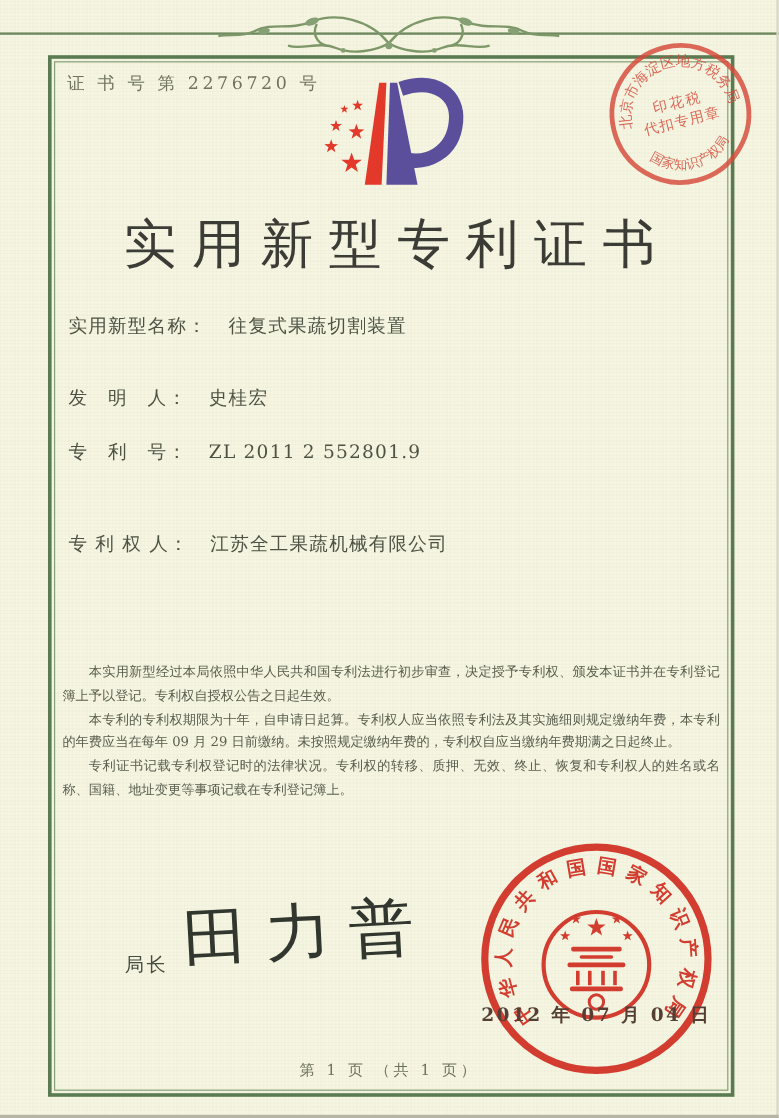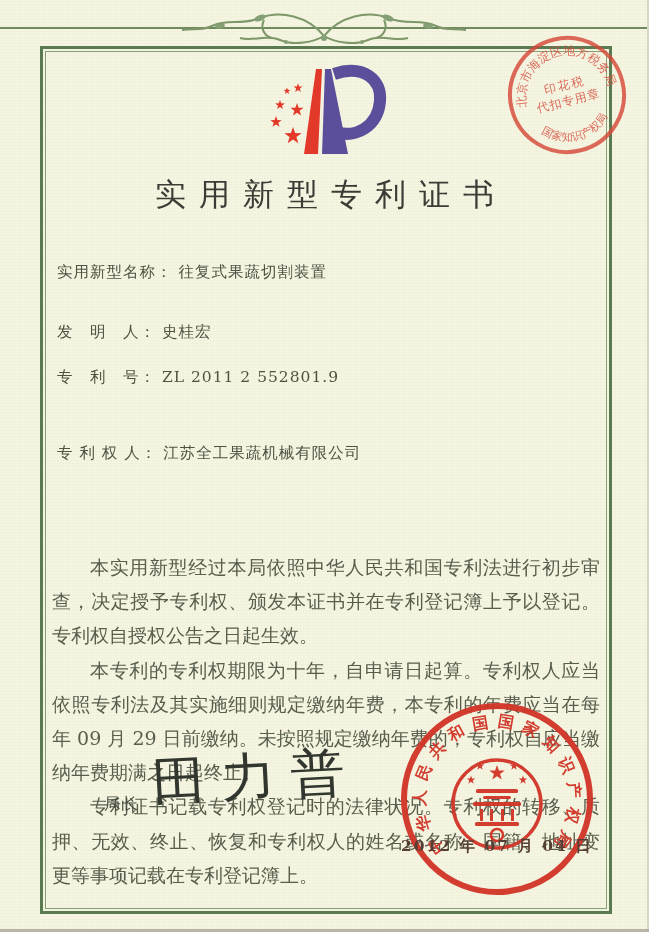--- a/index.html
+++ b/index.html
@@ -22,29 +22,29 @@
   .frame-outer{position:absolute;left:40px;top:46px;width:566px;height:862px;
     border:3px solid #5a7b51;}
   .frame-inner{position:absolute;inset:2px;border:1px solid #86a075;}
 
   .cert-no{position:absolute;left:56px;top:60px;font-size:14.5px;letter-spacing:3px;
     color:#6f745f;}
 
   .logo{position:absolute;left:246px;top:56px;width:164px;height:114px;}
 
   .title{position:absolute;left:0;top:174px;width:100%;margin:0;text-align:center;
-    font-size:31px;font-weight:normal;letter-spacing:13px;color:#3c3c36;text-indent:13px;}
+    font-size:44px;font-weight:normal;letter-spacing:13px;color:#3c3c36;text-indent:13px;}
 
   .field-row{position:absolute;left:57px;font-size:15.5px;color:#4d5243;letter-spacing:1px;
     white-space:nowrap;}
-  .f-label{margin-right:6px;}
+  .f-label{margin-right:18px;}
   .row-0{top:262px}.row-1{top:322px}.row-2{top:367px}.row-3{top:422px}
   .row-4{top:443px}.row-5{top:512px}
 
-  .paras{position:absolute;left:52px;top:550px;width:548px;font-size:19px;
+  .paras{position:absolute;left:52px;top:550px;width:548px;font-size:11px;
     line-height:1.8;color:#585d4d;text-align:justify;}
   .paras p{margin:0;text-indent:2em;}
 
   .director{position:absolute;left:104px;top:794px;font-size:16px;color:#474c40;
     letter-spacing:2px;}
   .sig-name{position:absolute;left:152px;top:748px;font-size:52px;color:#31362e;
     letter-spacing:14px;transform:rotate(-3deg) scaleX(1.05);transform-origin:left center;}
 
   .tax-stamp{position:absolute;left:498px;top:26px;width:138px;height:138px;
     transform:rotate(-14deg);opacity:.82;}
@@ -81,20 +81,21 @@
       <circle cx="156" cy="36" r="3"></circle>
       <circle cx="118" cy="40" r="2"></circle>
       <circle cx="194" cy="40" r="2"></circle>
     </g>
   </svg>
 
   <div class="frame-outer">
     <div class="frame-inner"></div>
   </div>
 
+  <div class="cert-no">证 书 号 第 2276720 号</div>
 
   <svg class="logo" viewBox="0 0 164 114">
     <defs>
       <path id="star" d="M0,-6 L1.41,-1.94 L5.71,-1.85 L2.28,0.74 L3.53,4.85 L0,2.4 L-3.53,4.85 L-2.28,0.74 L-5.71,-1.85 L-1.41,-1.94 Z"></path>
     </defs>
     <path d="M 88,18 C 118,8 136,24 134,45 C 132,70 110,84 86,75" fill="none" stroke="#5b4f9c" stroke-width="12"></path>
     <polygon points="70,13 76,13 72,98 58,98" fill="#e2392b"></polygon>
     <polygon points="79,13 85,13 102,98 76,98" fill="#5b4f9c"></polygon>
     <g fill="#e2392b">
       <use href="#star" transform="translate(47,80) scale(1.5)"></use>
@@ -170,16 +171,17 @@
         <rect x="94" y="111" width="3" height="12"></rect>
         <rect x="105" y="111" width="3" height="12"></rect>
         <rect x="115" y="111" width="3" height="12"></rect>
         <rect x="79" y="124" width="44" height="4" rx="1.5"></rect>
         <circle cx="101" cy="137" r="6" fill="none" stroke="#d13427" stroke-width="2.5"></circle>
       </g>
     </g>
   </svg>
   <div class="seal-date">2012 年 07 月 04 日</div>
 
+  <div class="footer">第 1 页 （共 1 页）</div>
 
   <div class="edge-right"></div>
   <div class="edge-bottom"></div>
 </div>
 
 </body></html>

